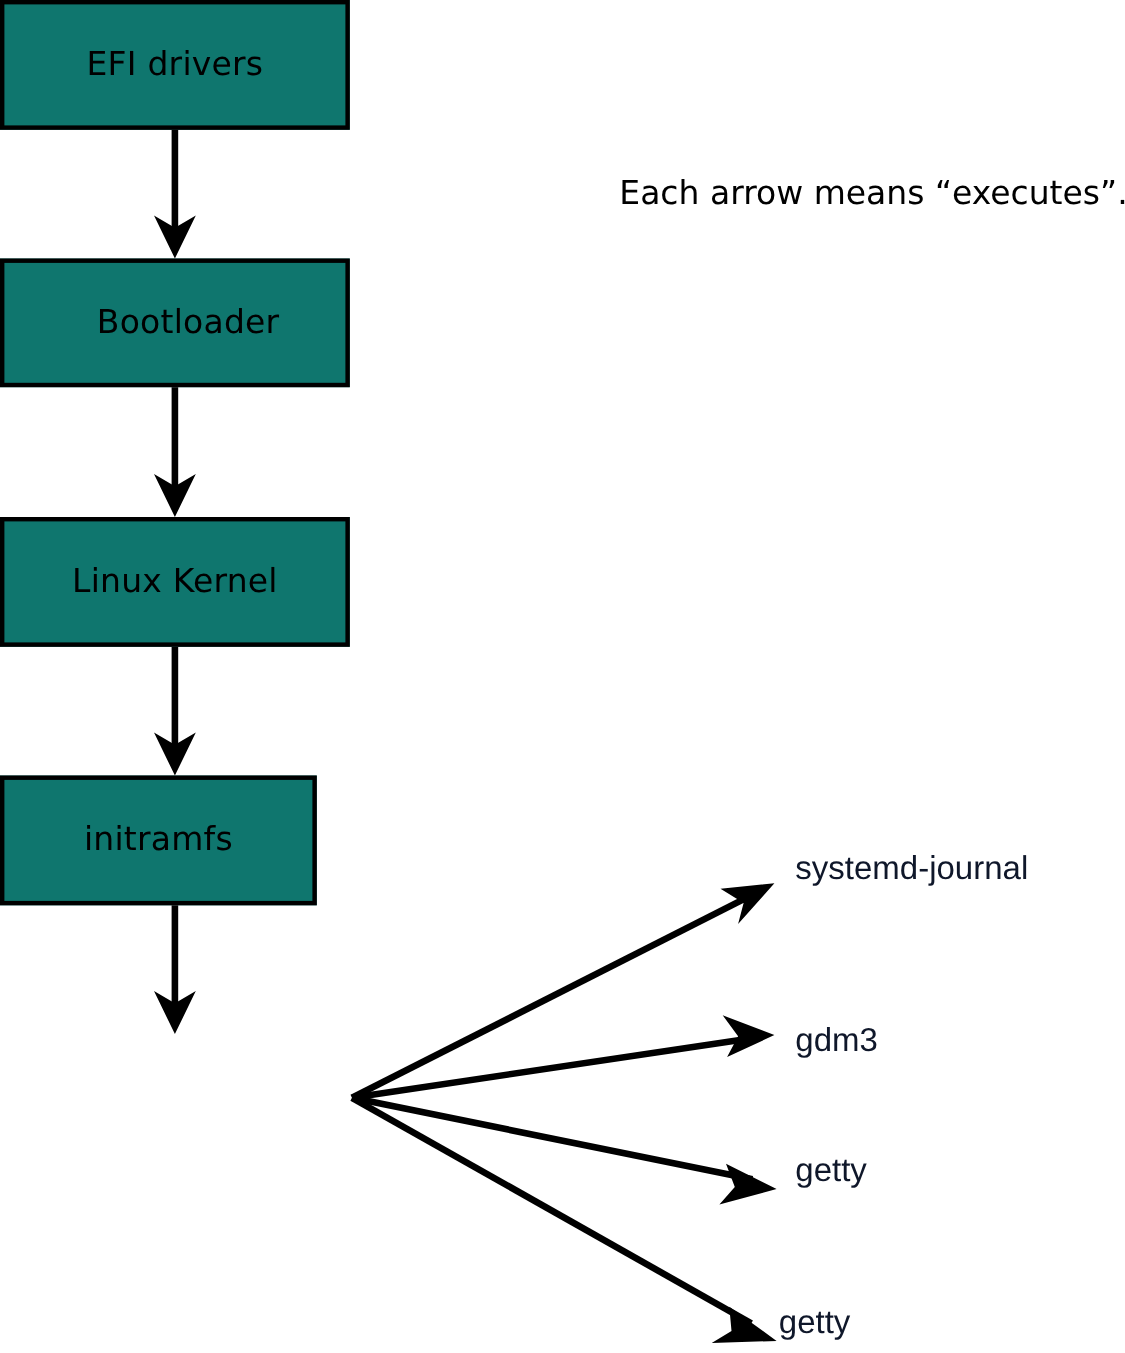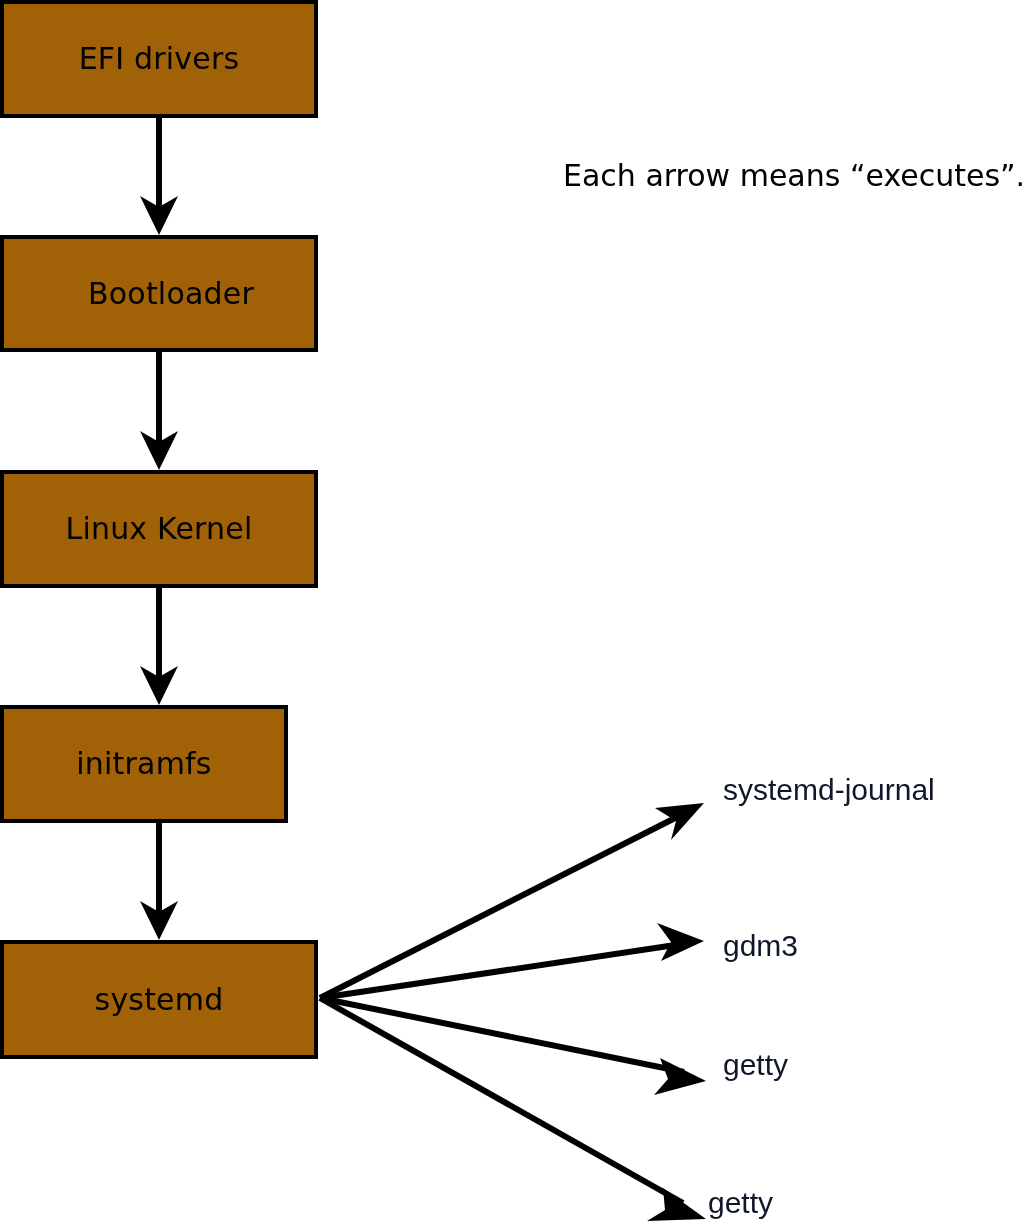--- a/index.html
+++ b/index.html
@@ -19,21 +19,21 @@
     position: relative;
     width: 1023px;
     height: 1230px;
     background: #ffffff;
   }
   
   .stage-box {
     position: absolute;
     box-sizing: border-box;
     border: 4.5px solid #000000;
-    background: #a16207;
+    background: #0f766e;
     display: flex;
     align-items: center;
     justify-content: center;
   }
   .stage-label {
     font-family: "DejaVu Sans", "Liberation Sans", sans-serif;
     font-size: 30px;
     line-height: 1;
     color: #000000;
     white-space: nowrap;
@@ -87,23 +87,20 @@
   </div>
 
   <div class="stage-box" style="left:0px; top:470px; width:318px; height:118px;align-items:center;">
     <span class="stage-label">Linux Kernel</span>
   </div>
 
   <div class="stage-box" style="left:0px; top:705px; width:288px; height:118px;">
     <span class="stage-label">initramfs</span>
   </div>
 
-  <div class="stage-box" style="left:0px; top:940px; width:318px; height:119px;">
-    <span class="stage-label">systemd</span>
-  </div>
 
   <svg id="arrow-layer" width="1023" height="1230" viewBox="0 0 1023 1230">
 
     <g>
       <line x1="159" y1="118" x2="159" y2="215" stroke="#000000" stroke-width="6"></line>
       <polygon points="159,235 140,196 159,207 178,196" fill="#000000"></polygon>
     </g>
 
     <g>
       <line x1="159" y1="352" x2="159" y2="450" stroke="#000000" stroke-width="6"></line>

